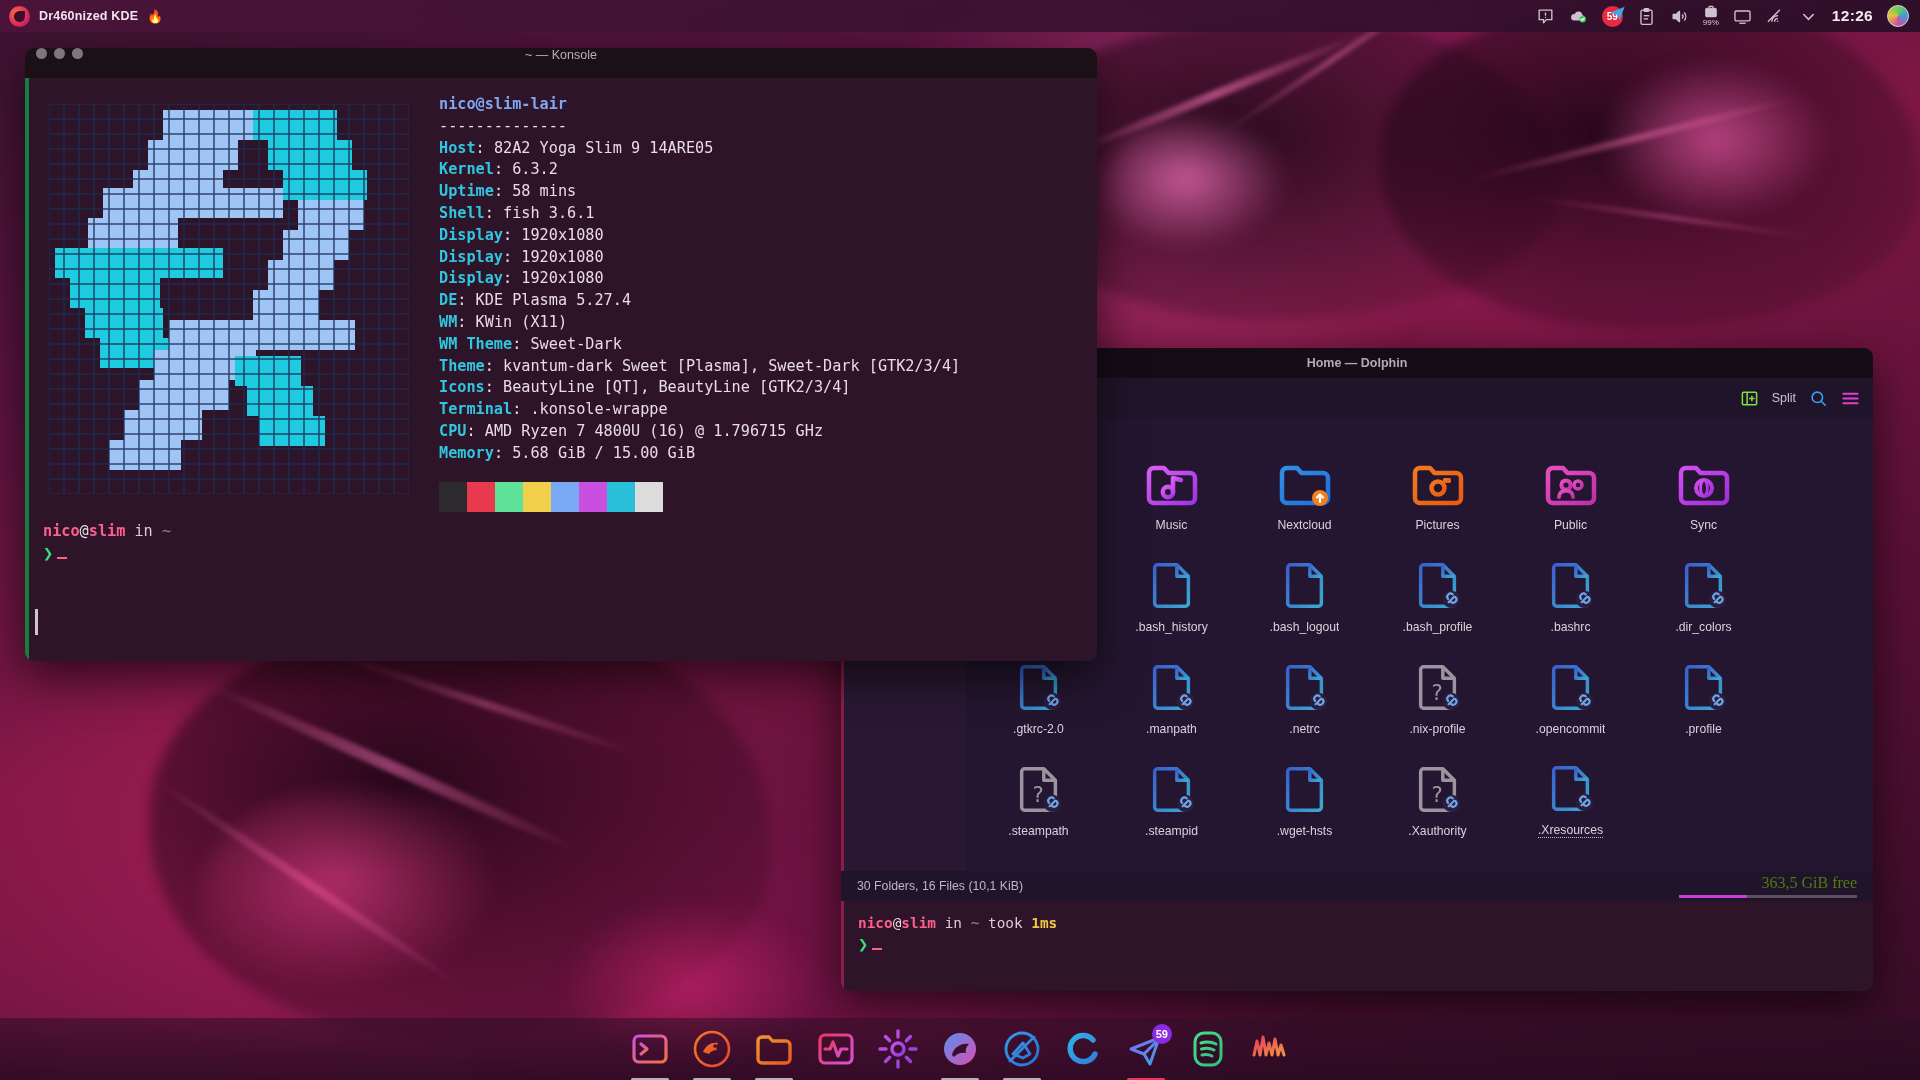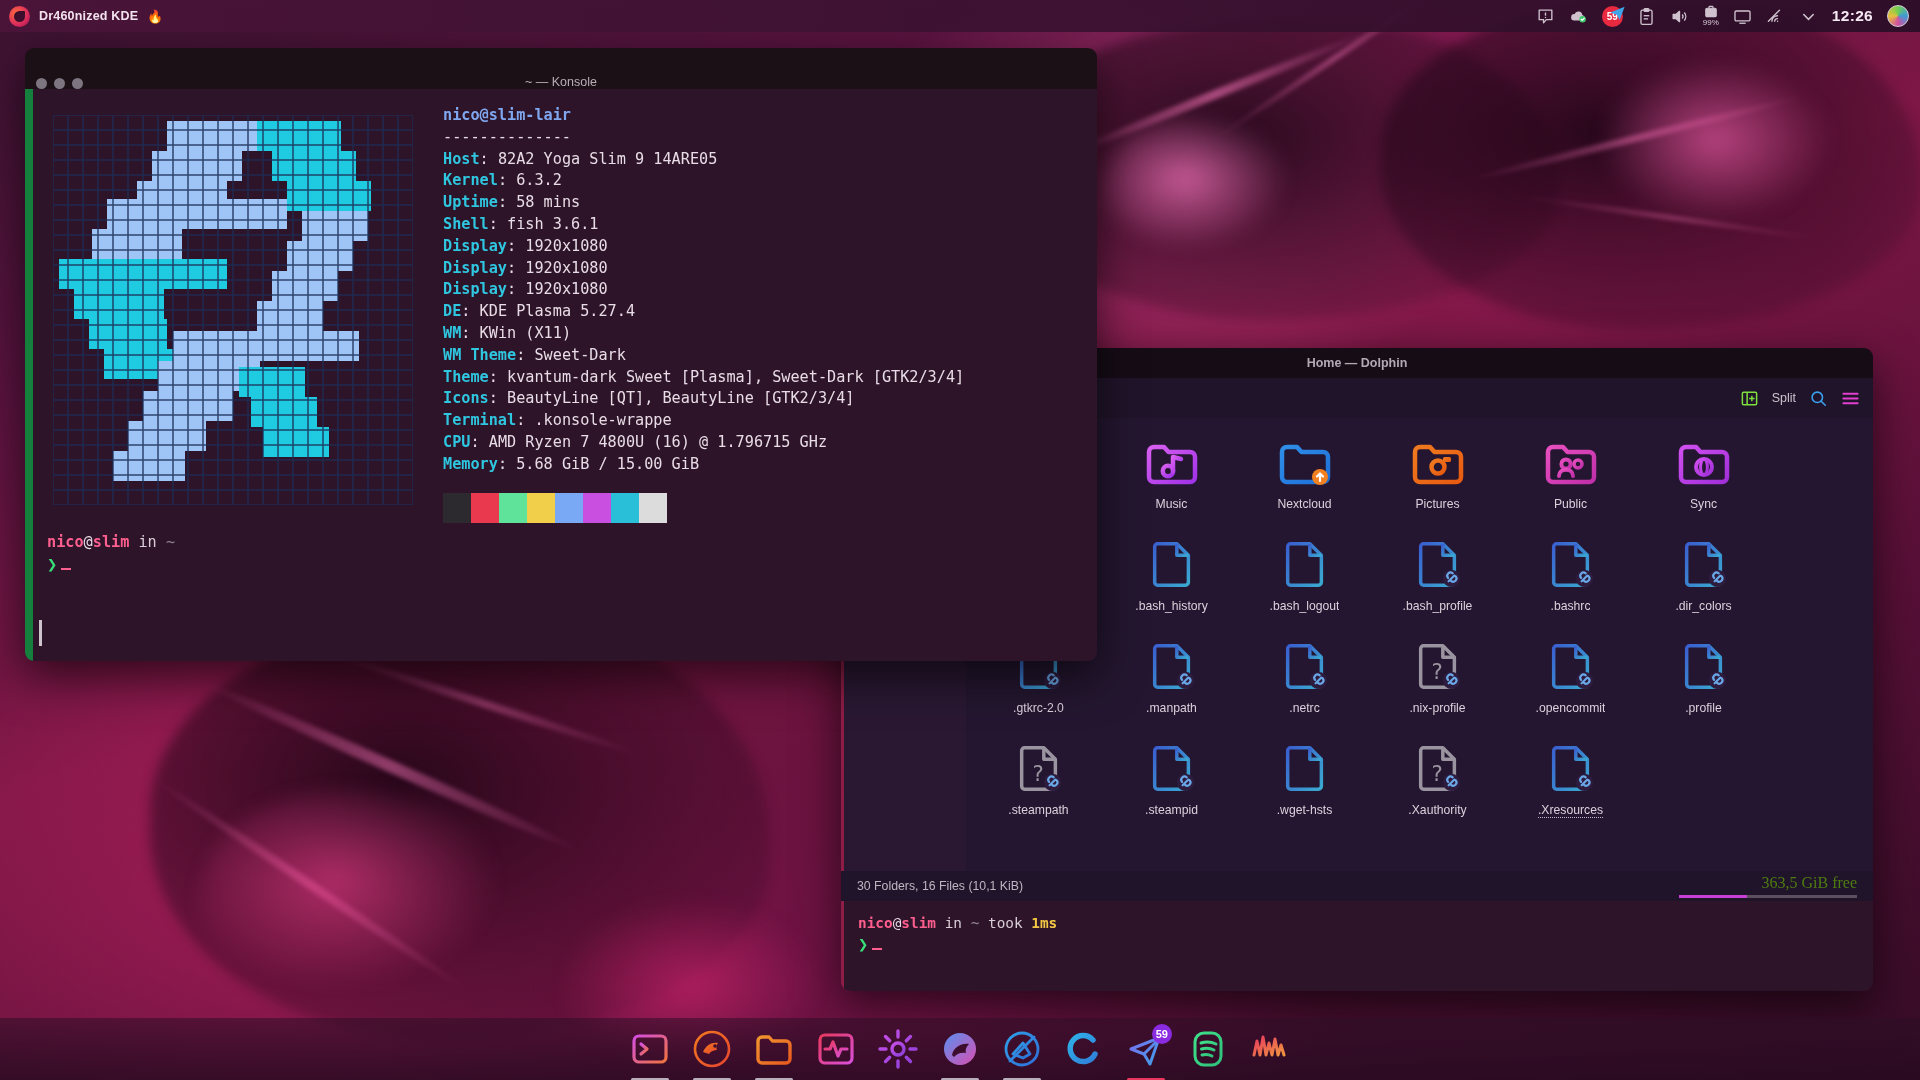--- a/index.html
+++ b/index.html
@@ -79,34 +79,34 @@
     border: 1.5px solid #d9cfd8;
   }
 
   
   .win { position: absolute; border-radius: 9px; overflow: hidden;
          box-shadow: 0 16px 46px rgba(0,0,0,0.62); }
 
   
   #konsole { left: 25px; top: 48px; width: 1072px; height: 613px; z-index: 40; }
   .kon-titlebar {
-    height: 41px; background: #1a1016; display: flex; align-items: flex-end;
+    height: 30px; background: #1a1016; display: flex; align-items: flex-start;
     position: relative;
   }
   .kon-dots { display: flex; gap: 7px; padding-left: 11px; }
   .kon-dot { width: 11px; height: 11px; border-radius: 50%; background: #7d7680; }
   .kon-title {
     position: absolute; left: 0; right: 0; text-align: center;
     color: #b9aeb8; font-size: 12.5px; pointer-events: none;
   }
   .kon-body {
     height: 583px; background: #2e1429;
     position: relative; display: flex;
     font-family: "DejaVu Sans Mono", monospace;
-    border-left: 8px solid #15803d;
+    border-left: 4px solid #15803d;
   }
   .kon-art {
     width: 400px; flex: none; position: relative; padding-top: 16px;
   }
   .kon-art svg { display: block; margin: 10px auto 0; }
   .kon-info { flex: 1; padding: 16px 0 0 10px; }
   .nf-line { font-size: 15.2px; line-height: 21.8px; white-space: pre; color: #e8dce6; }
   .nf-key { color: #2fc6e0; font-weight: bold; }
   .nf-user { color: #7fa7f0; font-weight: bold; }
   .nf-dash { color: #e8dce6; }
@@ -149,21 +149,21 @@
     display: flex; align-items: center; gap: 8px; height: 26px; padding-left: 8px;
     color: #d5c9d5; font-size: 12.3px; white-space: nowrap;
   }
   .side-ico { width: 16px; height: 16px; flex: none; }
   .dol-files {
     flex: 1; padding: 12px 6px 0 6px; display: flex; flex-wrap: wrap;
     align-content: flex-start; background: #241630;
   }
   .file-cell {
     width: 133px; height: 102px;
-    display: flex; flex-direction: column; align-items: center; justify-content: flex-start;
+    display: flex; flex-direction: column; align-items: center; justify-content: flex-end;
     padding-top: 6px;
   }
   .file-ico { width: 58px; height: 52px; }
   .file-lbl {
     color: #ddd1dd; font-size: 12.2px; margin-top: 5px; text-align: center;
     max-width: 128px; overflow: hidden; text-overflow: ellipsis; white-space: nowrap;
   }
   .file-lbl.sel { border-bottom: 1.5px dotted #c9b3c9; }
   .dol-status {
     height: 30px; background: #20142a; display: flex; align-items: center; padding: 0 16px;

